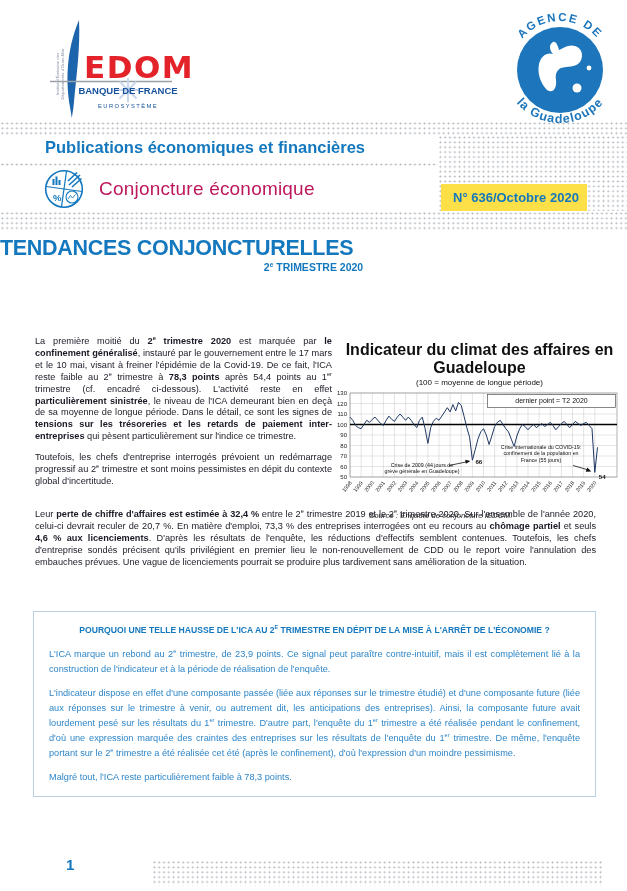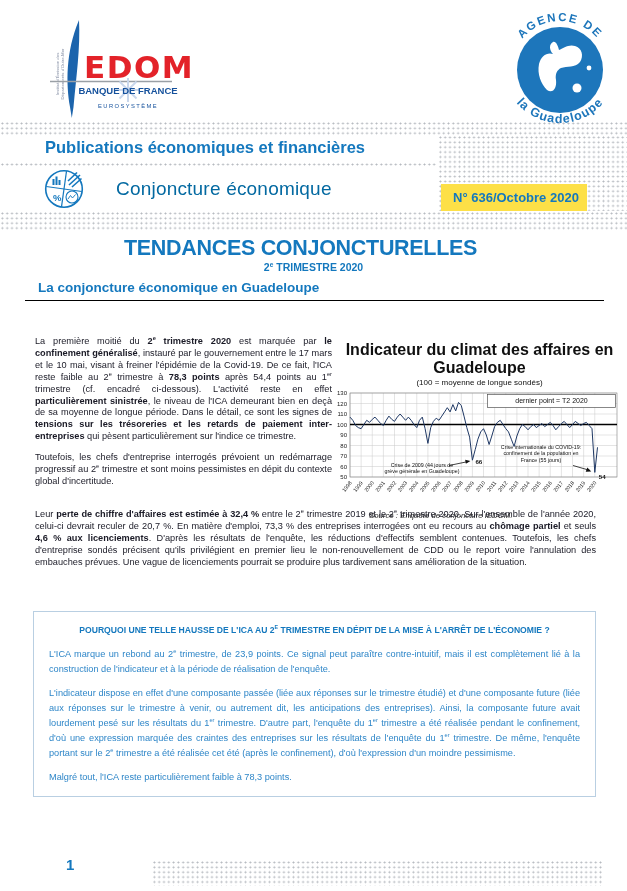--- a/index.html
+++ b/index.html
@@ -5,26 +5,26 @@
   html,body{margin:0;padding:0;background:#e8e8e8;}
   .page{position:relative;width:627px;height:891px;background:#fff;margin:0 auto;
         font-family:"Liberation Sans",sans-serif;overflow:hidden;color:#1a1a26;}
   .dots{position:absolute;background-image:radial-gradient(circle,#b4b8be 0.9px,transparent 1.05px);
         background-size:4.8px 4.9px;}
   
   .logo-wrap{position:absolute;left:32px;top:12px;width:160px;height:118px;}
   .badge-wrap{position:absolute;left:497px;top:4px;width:126px;height:136px;}
   .pub-title{position:absolute;left:45px;top:138px;font-size:16.5px;font-weight:700;color:#1478BE;text-align:center;}
   .conj-icon{position:absolute;left:44px;top:169px;width:40px;height:40px;}
-  .conj-title{position:absolute;left:99px;top:178px;font-size:19px;color:#0369a1;letter-spacing:.2px;margin-left:17px;}
+  .conj-title{position:absolute;left:99px;top:178px;font-size:19px;color:#be185d;letter-spacing:.2px;}
   .issue-box{position:absolute;left:441px;top:184px;width:146px;height:27px;background:#fde047;
              display:flex;align-items:center;padding-left:12px;box-sizing:border-box;
              font-size:13px;font-weight:700;color:#1478BE;}
   
-  .main-title{position:absolute;left:0;top:236px;width:601px;text-align:center;
+  .main-title{position:absolute;left:0;top:236px;width:601px;text-align:left;
               font-size:21.5px;font-weight:700;color:#1478BE;letter-spacing:-.3px;}
   .sub-title{position:absolute;left:0;top:261px;width:627px;text-align:center;
              font-size:10.5px;font-weight:700;color:#1478BE;}
   .section-head{position:absolute;left:25px;top:280px;width:579px;box-sizing:border-box;
                 padding:0 0 5px 13px;border-bottom:1.5px solid #000;
                 font-size:13.5px;font-weight:700;color:#1478BE;}
   .sub-head{position:absolute;left:65px;top:313px;font-size:11.5px;font-weight:700;color:#1478BE;}
   
   .txt{font-size:9.2px;line-height:11.9px;text-align:justify;color:#1a1a26;}
   .left-col{position:absolute;left:35px;top:336px;width:297px;}
@@ -122,30 +122,29 @@
       <polyline points="24,30 26.5,26.5 28.5,29 31.5,25.5" fill="none" stroke="#1478BE" stroke-width="0.9"></polyline>
     </svg>
   </div>
   <div class="conj-title">Conjoncture économique</div>
 
   <div class="issue-box">N° 636/Octobre 2020</div>
 
   <div class="main-title">TENDANCES CONJONCTURELLES</div>
   <div class="sub-title"><span>2</span><sup>e</sup><span> TRIMESTRE 2020</span></div>
 
-  <div class="section-head">La conjoncture économique en Guadeloupe</div>
 
   <div class="left-col txt">
     <p><span>La première moitié du </span><span class="b">2</span><sup class="b">e</sup><span class="b"> trimestre 2020</span><span> est marquée par </span><span class="b">le confinement généralisé</span><span>, instauré par le gouvernement entre le 17 mars et le 10 mai, visant à freiner l'épidémie de la Covid-19. De ce fait, l'ICA reste faible au 2</span><sup>e</sup><span> trimestre à </span><span class="b">78,3 points</span><span> après 54,4 points au 1</span><sup>er</sup><span> trimestre (cf. encadré ci-dessous). L'activité reste en effet </span><span class="b">particulièrement sinistrée</span><span>, le niveau de l'ICA demeurant bien en deçà de sa moyenne de longue période. Dans le détail, ce sont les signes de </span><span class="b">tensions sur les trésoreries et les retards de paiement inter-entreprises</span><span> qui pèsent particulièrement sur l'indice ce trimestre.</span></p>
     <p><span>Toutefois, les chefs d'entreprise interrogés prévoient un redémarrage progressif au 2</span><sup>e</sup><span> trimestre et sont moins pessimistes en dépit du contexte global d'incertitude.</span></p>
   </div>
 
   <div class="chart-col">
     <div class="chart-title">Indicateur du climat des affaires en Guadeloupe</div>
-    <div class="chart-sub">(100 = moyenne de longue sondés)</div>
+    <div class="chart-sub">(100 = moyenne de longue période)</div>
     <svg class="chart-svg" width="287" height="122" viewBox="0 0 287 122">
         <line x1="16" y1="88" x2="283" y2="88" stroke="#c9c9c9" stroke-width="0.5"></line>
         <line x1="16" y1="77.5" x2="283" y2="77.5" stroke="#c9c9c9" stroke-width="0.5"></line>
         <line x1="16" y1="67" x2="283" y2="67" stroke="#c9c9c9" stroke-width="0.5"></line>
         <line x1="16" y1="56.5" x2="283" y2="56.5" stroke="#c9c9c9" stroke-width="0.5"></line>
         <line x1="16" y1="46" x2="283" y2="46" stroke="#c9c9c9" stroke-width="0.5"></line>
         <line x1="16" y1="25" x2="283" y2="25" stroke="#c9c9c9" stroke-width="0.5"></line>
         <line x1="16" y1="14.5" x2="283" y2="14.5" stroke="#c9c9c9" stroke-width="0.5"></line>
         <line x1="16" y1="4" x2="283" y2="4" stroke="#c9c9c9" stroke-width="0.5"></line>
         <line x1="16" y1="4" x2="16" y2="88" stroke="#c9c9c9" stroke-width="0.5"></line>

